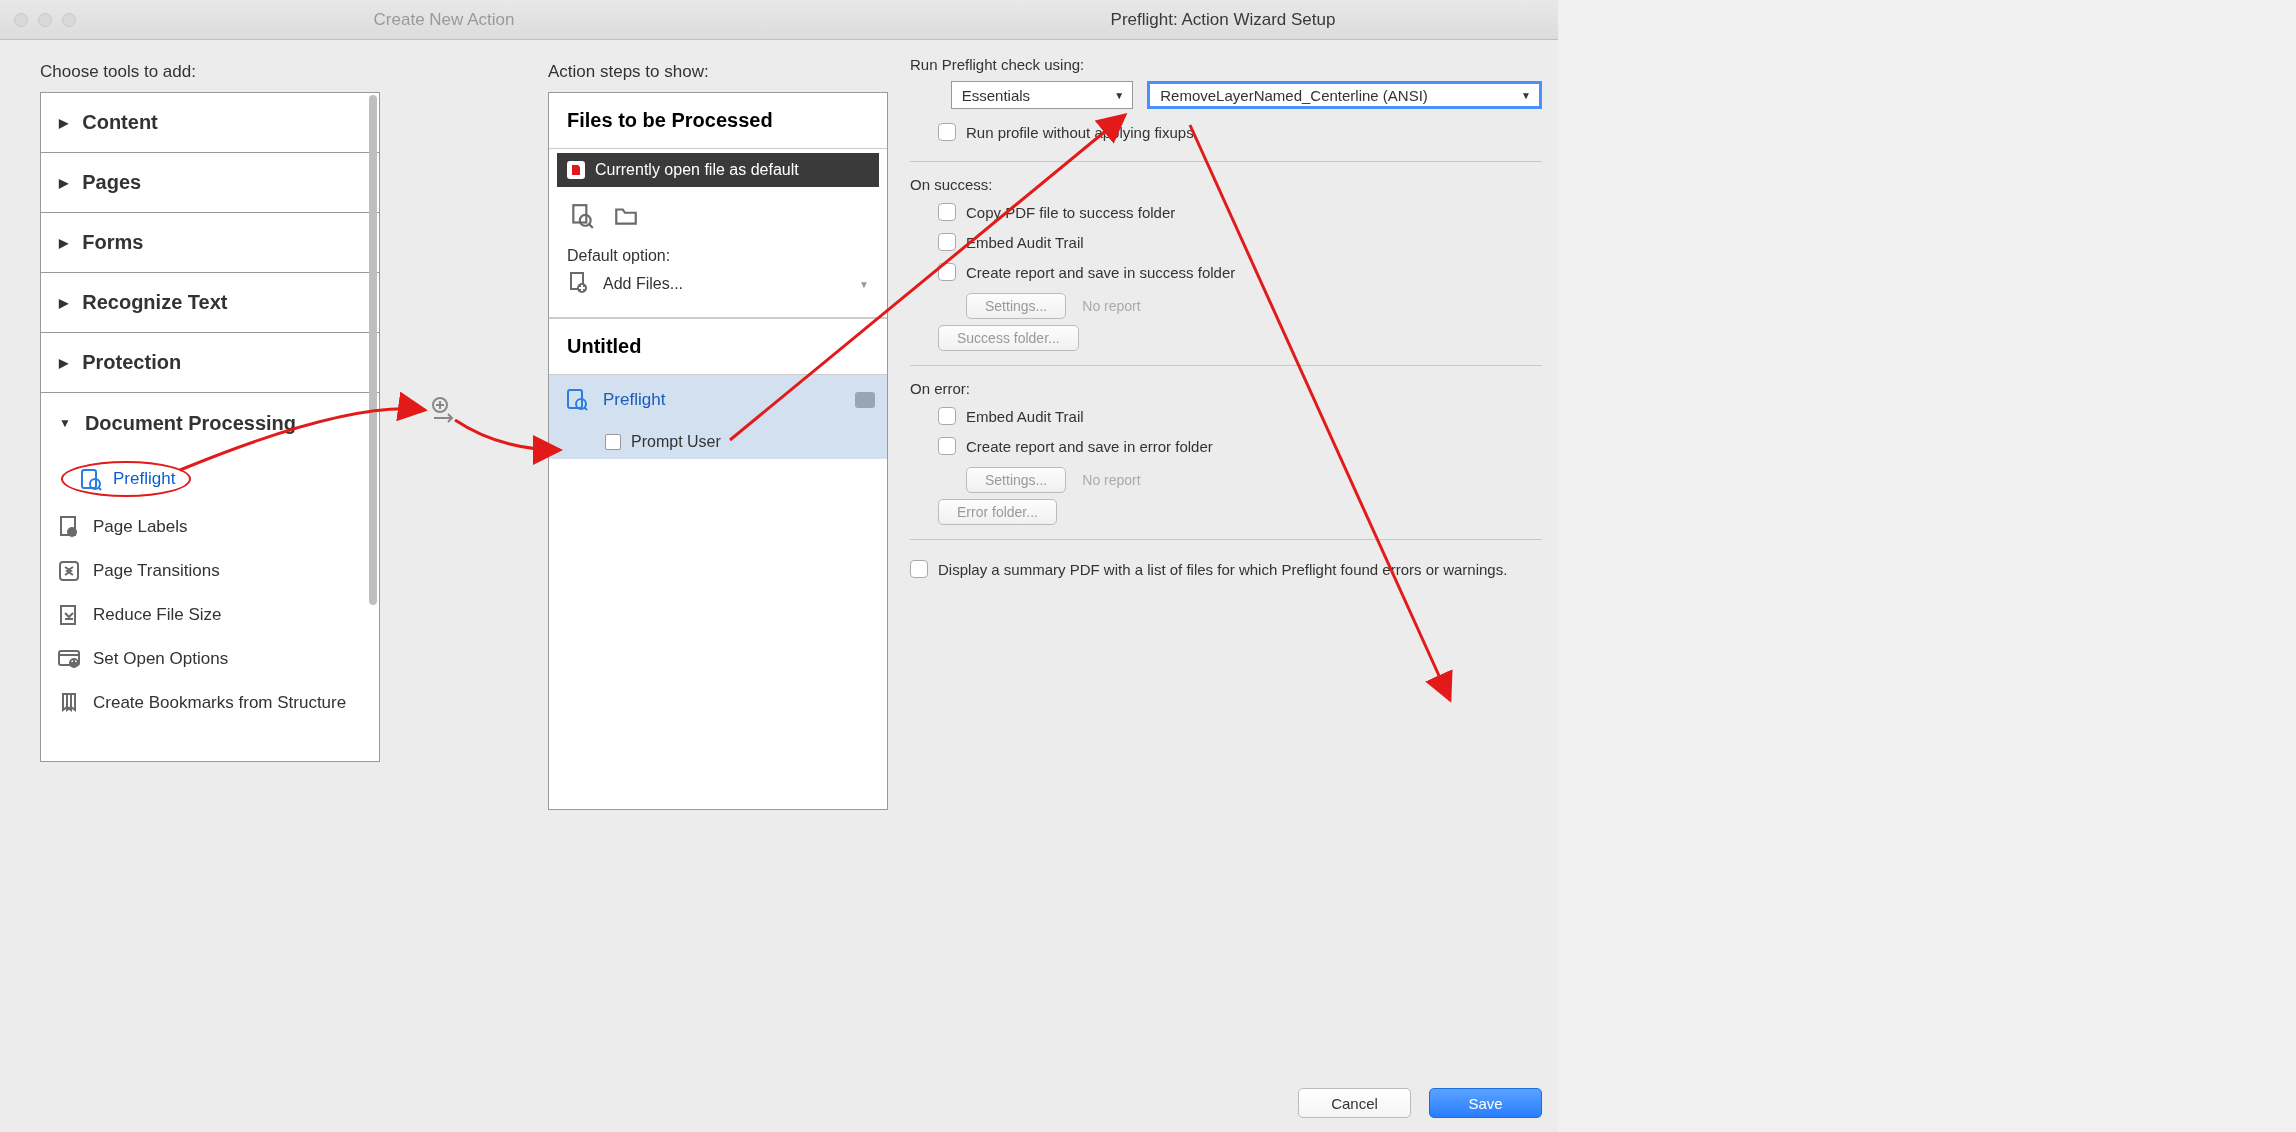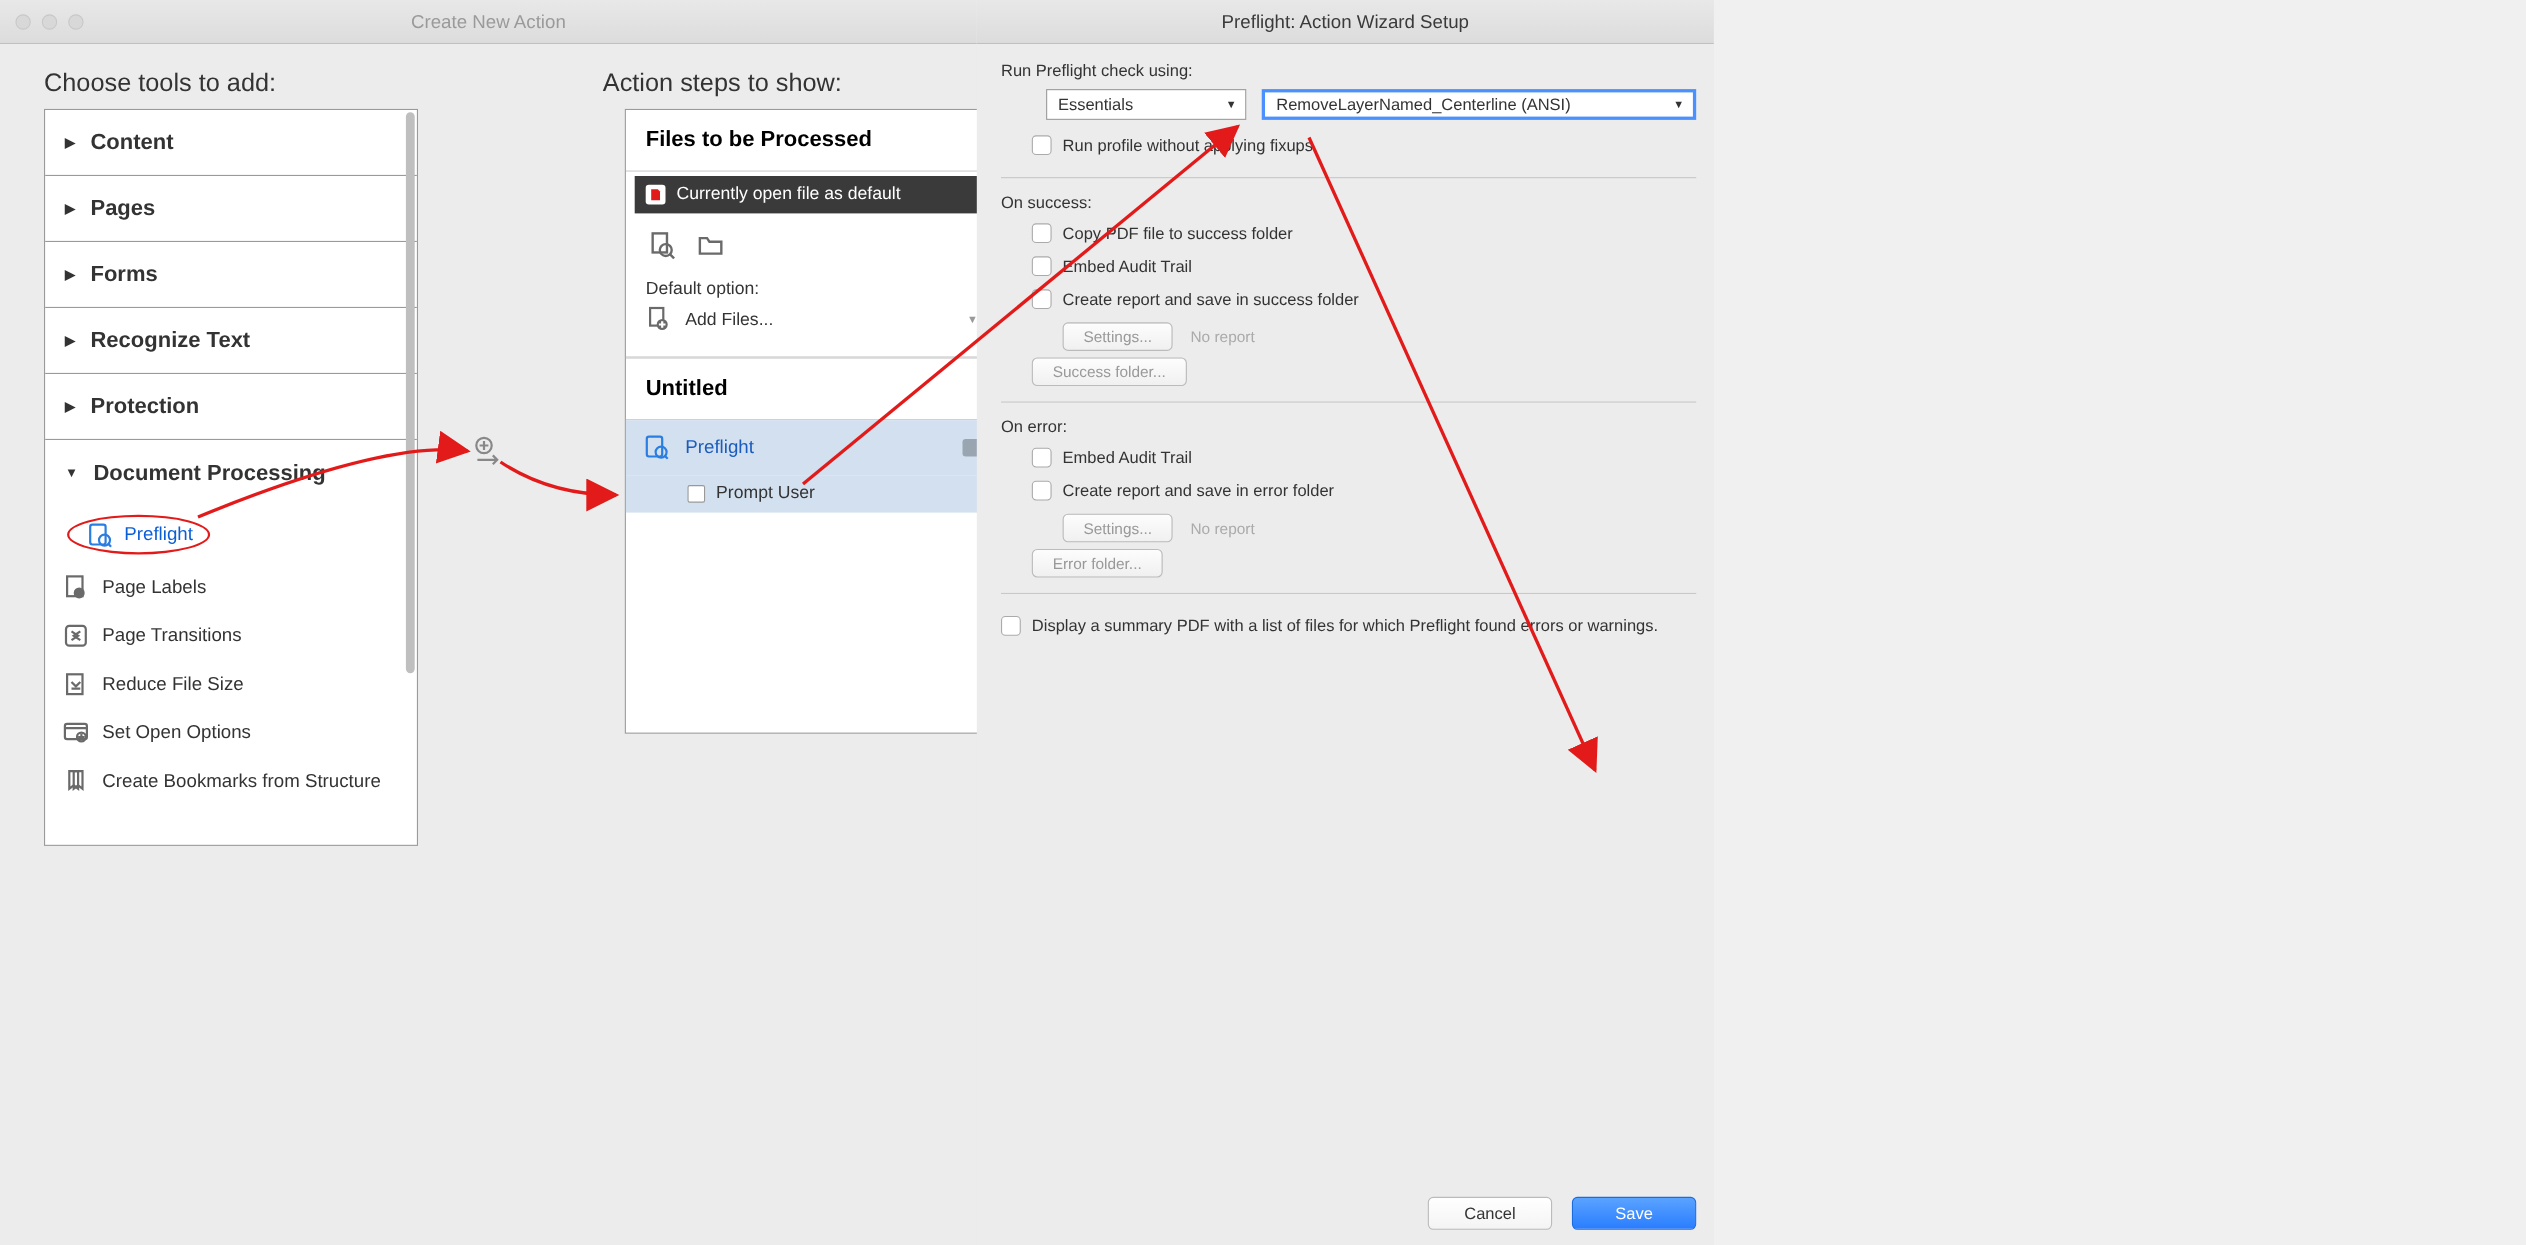--- a/index.html
+++ b/index.html
@@ -8,40 +8,40 @@
 .window-left { position: absolute; left: 0; top: 0; width: 888px; height: 1132px; background: #ececec; }
 .window-right { position: absolute; left: 888px; top: 0; width: 670px; height: 1132px; background: #ececec; }
 
 .titlebar { height: 40px; background: linear-gradient(#e8e8e8, #dcdcdc); border-bottom: 1px solid #c0c0c0; display: flex; align-items: center; position: relative; }
 .traffic-lights { display: flex; gap: 10px; padding-left: 14px; }
 .traffic-lights .tl { width: 14px; height: 14px; border-radius: 50%; background: #d8d8d8; border: 1px solid #c8c8c8; }
 .titlebar .title { position: absolute; left: 0; right: 0; text-align: center; color: #9a9a9a; font-size: 17px; }
 .titlebar-right .title { color: #3a3a3a; }
 
 .left-content { padding: 22px 40px; }
-.section-label { font-size: 23px; color: #333; margin-bottom: 10px; }
+.section-label { font-size: 17px; color: #333; margin-bottom: 10px; }
 
 .tools-panel { border: 1px solid #9a9a9a; background: #fff; height: 670px; width: 340px; position: relative; overflow: hidden; }
 .tools-scroll { position: absolute; right: 2px; top: 2px; bottom: 2px; width: 8px; }
 .tools-scroll .thumb { background: #bfbfbf; border-radius: 4px; width: 8px; height: 510px; position: absolute; top: 0; }
 
 .cat-row { border-bottom: 1px solid #9a9a9a; height: 60px; display: flex; align-items: center; padding: 0 18px; font-size: 20px; color: #333; cursor: pointer; font-weight:600;}
 .cat-row .tri { margin-right: 14px; font-size: 12px; color: #333; }
 .cat-row.expanded { border-bottom: none; }
 
 .tool-item { display: flex; align-items: center; padding: 8px 14px; font-size: 17px; color: #333; cursor: pointer; gap: 10px; }
 .tool-item .icon { width: 28px; height: 28px; display: flex; align-items: center; justify-content: center; color: #6a6a6a; }
 .tool-item.highlight { color: #0a5fd6; }
 .tool-item.highlight .icon { color: #2a7de1; }
 .highlight-ellipse { border: 2px solid #e21a1a; border-radius: 50%; padding: 0 14px; display:inline-flex; align-items:center; gap:8px; height:36px; margin-left:6px;}
 
 .add-btn { position: absolute; left: 428px; top: 396px; color: #888; cursor: pointer; }
 
 .steps-area { position: absolute; left: 520px; top: 62px; padding-left: 28px; }
-.steps-panel { border: 1px solid #9a9a9a; background: #fff; width: 340px; height: 568px; margin-top: 10px; margin-left: 20px; }
+.steps-panel { border: 1px solid #9a9a9a; background: #fff; width: 340px; height: 718px; margin-top: 10px; }
 
 .steps-header { font-size: 20px; font-weight: 600; padding: 16px 18px; border-bottom: 1px solid #ccc; }
 .dark-bar { background: #3a3a3a; color: #fff; margin: 4px 8px; padding: 8px 10px; display: flex; align-items: center; gap: 10px; font-size: 16px; }
 .dark-bar .pdf-icon { width: 18px; height: 18px; background: #fff; border-radius: 3px; display:flex; align-items:center; justify-content:center; }
 .dark-bar .pdf-icon svg { width:14px; height:14px; }
 
 .icon-row { display: flex; gap: 14px; padding: 10px 18px; }
 .icon-row .ibox { width: 30px; height: 30px; color: #6a6a6a; cursor:pointer; display:flex; align-items:center; justify-content:center;}
 .def-option { padding: 6px 18px; font-size: 16px; color: #333; border-bottom: 1px solid #ccc; }
 .def-option-row { display: flex; align-items: center; gap: 10px; padding: 6px 0 14px 0; position:relative;}

